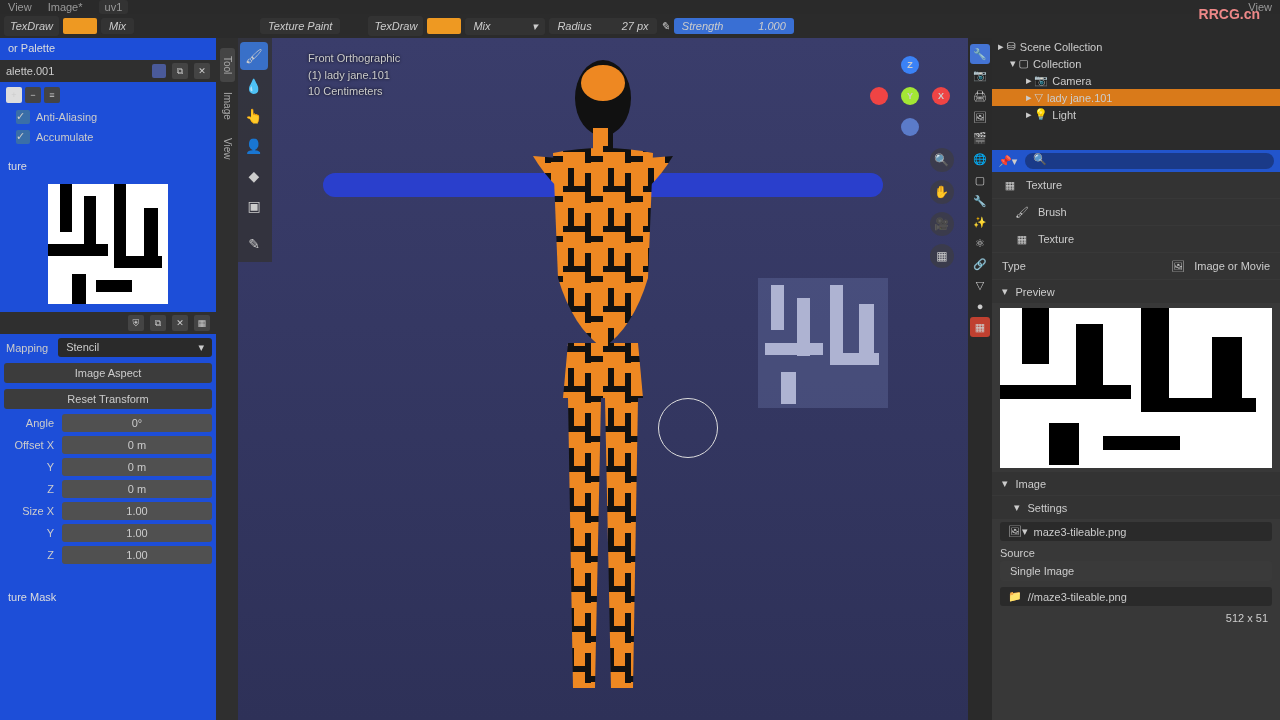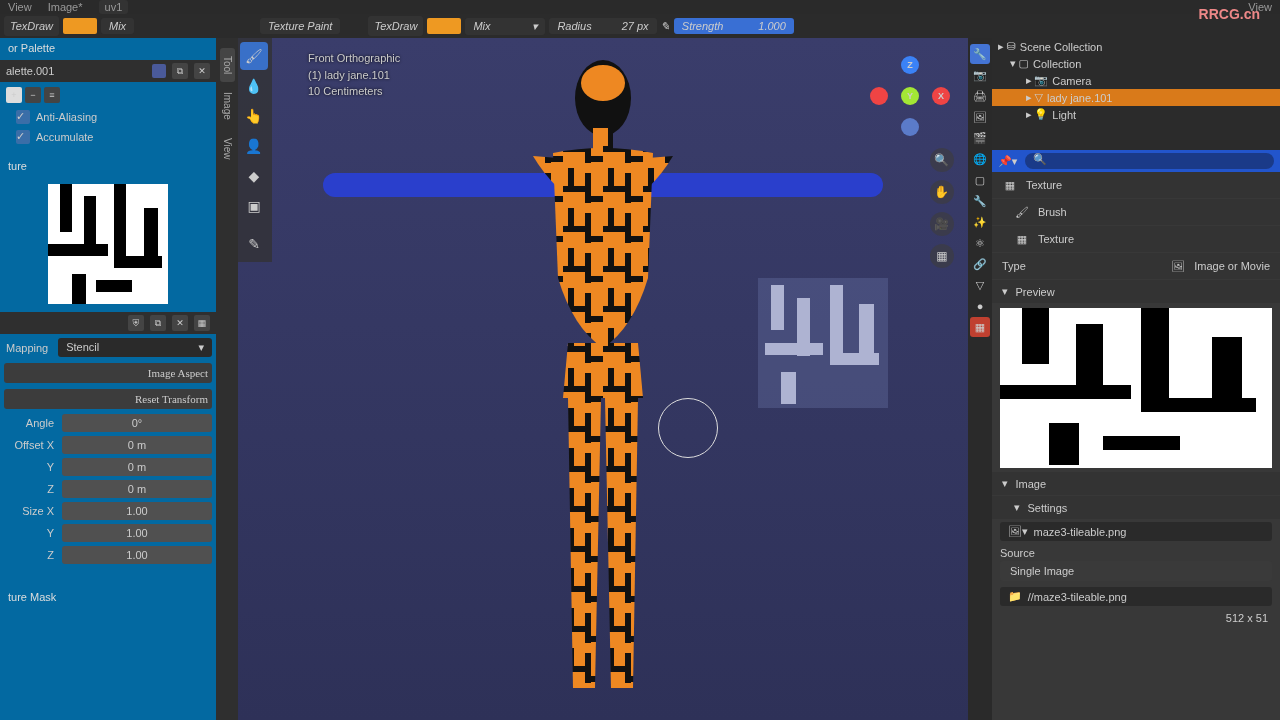--- a/index.html
+++ b/index.html
@@ -9,34 +9,34 @@
 .header2{height:24px;display:flex;align-items:center;background:#2b2b2b;font-style:italic;}
 .header2-left{display:flex;align-items:center;gap:4px;width:256px;padding:0 4px;}
 .header2-center{display:flex;align-items:center;gap:4px;flex:1;padding:0 4px;}
 .header2-right{width:312px;}
 .field-tex{display:flex;align-items:center;gap:6px;padding:0 6px;background:#333;border-radius:3px;height:20px;}
 .orange-sq{width:34px;height:16px;background:#ee9922;border-radius:2px;}
 .blend-pill{background:#333;border-radius:3px;padding:2px 8px;}
 .radius-box{display:flex;align-items:center;background:#333;border-radius:3px;padding:2px 8px;gap:30px;}
 .strength-box{display:flex;align-items:center;background:#396fd4;border-radius:3px;padding:2px 8px;gap:30px;width:120px;justify-content:space-between;}
 .main{display:flex;height:calc(720px - 38px);}
-.left{width:216px;background:#0369a1;display:flex;flex-direction:column;gap:2px;overflow:hidden;}
+.left{width:216px;background:#1d4ed8;display:flex;flex-direction:column;gap:2px;overflow:hidden;}
 .lp-row{padding:4px 8px;color:#ddd;}
 .palette-row{display:flex;align-items:center;background:#2f2f2f;padding:3px 6px;gap:6px;}
 .shield{width:14px;height:14px;background:#4a5a9a;border-radius:2px;}
 .icon-btn{width:16px;height:16px;background:#444;border-radius:2px;display:inline-flex;align-items:center;justify-content:center;font-size:9px;}
 .chk{display:flex;align-items:center;gap:6px;padding:2px 16px;}
 .chk-box{width:14px;height:14px;background:#3a6ea8;border-radius:2px;}
 .tex-thumb{width:120px;height:120px;margin:6px auto;background:#fff;position:relative;}
 .maze{position:absolute;inset:0;}
 .maze div{position:absolute;background:#000;}
 .map-row{display:flex;align-items:center;gap:4px;padding:2px 4px;}
 .map-sel{flex:1;background:#2a2a2a;border-radius:3px;padding:3px 8px;display:flex;justify-content:space-between;}
 .btn-row{padding:2px 4px;}
-.btn-full{background:#3c3c3c;border-radius:3px;padding:4px;text-align:right;font-family:Liberation Serif, serif;}
+.btn-full{background:#3c3c3c;border-radius:3px;padding:4px;text-align:center;}
 .num-row{display:flex;padding:1px 4px;gap:2px;}
 .num-label{width:56px;text-align:right;padding:3px 6px;}
 .num-val{flex:1;background:#505050;border-radius:3px;padding:3px;text-align:center;}
 .viewport-area{flex:1;position:relative;display:flex;}
 .vtabs{width:22px;background:#2f2f2f;display:flex;flex-direction:column;align-items:center;padding-top:10px;gap:2px;}
 .vtab{writing-mode:vertical-rl;padding:8px 2px;font-size:10px;color:#aaa;}
 .vtab.active{background:#454545;border-radius:3px;}
 .toolstrip{width:34px;background:rgba(50,50,55,.85);display:flex;flex-direction:column;padding:4px 2px;gap:2px;position:absolute;left:22px;top:0;z-index:3;}
 .tool{width:28px;height:28px;border-radius:4px;display:flex;align-items:center;justify-content:center;font-size:14px;}
 .tool.active{background:#3970c8;}

